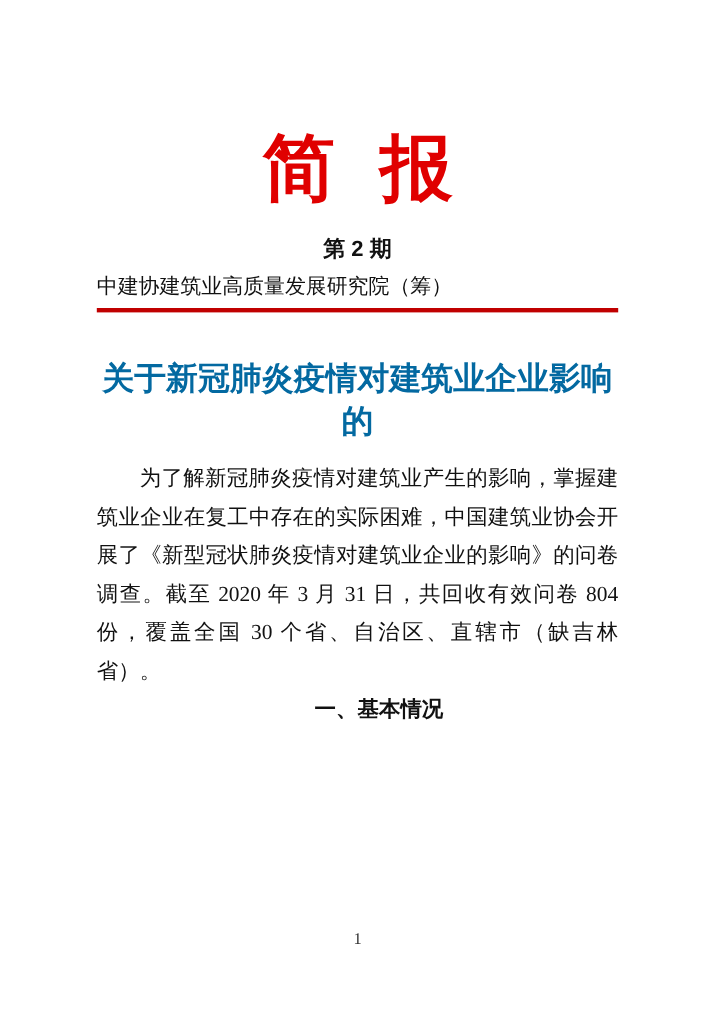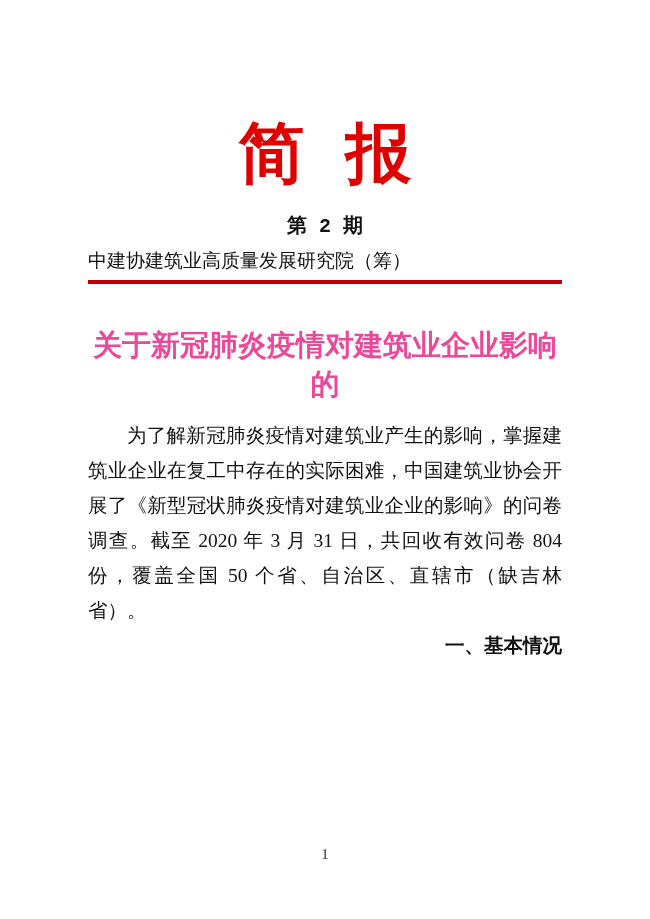--- a/index.html
+++ b/index.html
@@ -30,21 +30,21 @@
     padding-left: 0.62em;
     white-space: nowrap;
   }
   .issue {
     margin-top: 26px;
     text-align: center;
     font-size: 20px;
     line-height: 22px;
     font-weight: bold;
     color: #111111;
-    font-family: Liberation Mono, monospace;
+    font-family: Liberation Sans, sans-serif;
   }
   .issuer-row {
     margin-top: 12px;
     display: flex;
     justify-content: space-between;
     align-items: baseline;
     font-size: 19px;
     line-height: 22px;
     color: #111111;
     gap: 33px;
@@ -53,37 +53,37 @@
     margin-top: 8px;
     height: 4px;
     background: #c00000;
   }
   .report-title {
     margin-top: 42px;
     text-align: center;
     font-size: 29px;
     line-height: 39px;
     font-weight: bold;
-    color: #ec4899;
+    color: #0369a1;
   }
   .doc-body {
     margin-top: 14px;
   }
   .para {
     margin: 0;
     text-indent: 2em;
     text-align: justify;
     font-size: 19.5px;
     line-height: 35px;
     color: #111111;
   }
   .section-heading {
     margin: 0;
     text-indent: 2em;
-    text-align: right;
+    text-align: center;
     font-size: 19.5px;
     line-height: 35px;
     font-weight: bold;
     color: #111111;
     font-family: "Liberation Sans", "DejaVu Sans", sans-serif;
   }
   .page-number {
     position: absolute;
     left: 0;
     right: 0;
@@ -106,19 +106,19 @@
     <span>中建协建筑业高质量发展研究院（筹）</span>
   </div>
 
   <div class="red-rule"></div>
 
   <div class="report-title">
     <div>关于新冠肺炎疫情对建筑业企业影响的</div>
   </div>
 
   <div class="doc-body">
-    <p class="para">为了解新冠肺炎疫情对建筑业产生的影响，掌握建筑业企业在复工中存在的实际困难，中国建筑业协会开展了《新型冠状肺炎疫情对建筑业企业的影响》的问卷调查。截至 2020 年 3 月 31 日，共回收有效问卷 804 份，覆盖全国 50 个省、自治区、直辖市（缺吉林省）。</p>
+    <p class="para">为了解新冠肺炎疫情对建筑业产生的影响，掌握建筑业企业在复工中存在的实际困难，中国建筑业协会开展了《新型冠状肺炎疫情对建筑业企业的影响》的问卷调查。截至 2020 年 3 月 31 日，共回收有效问卷 804 份，覆盖全国 30 个省、自治区、直辖市（缺吉林省）。</p>
     <p class="section-heading">一、基本情况</p>
   </div>
 
   <div class="page-number">1</div>
 
 </div>
 
 </body></html>

